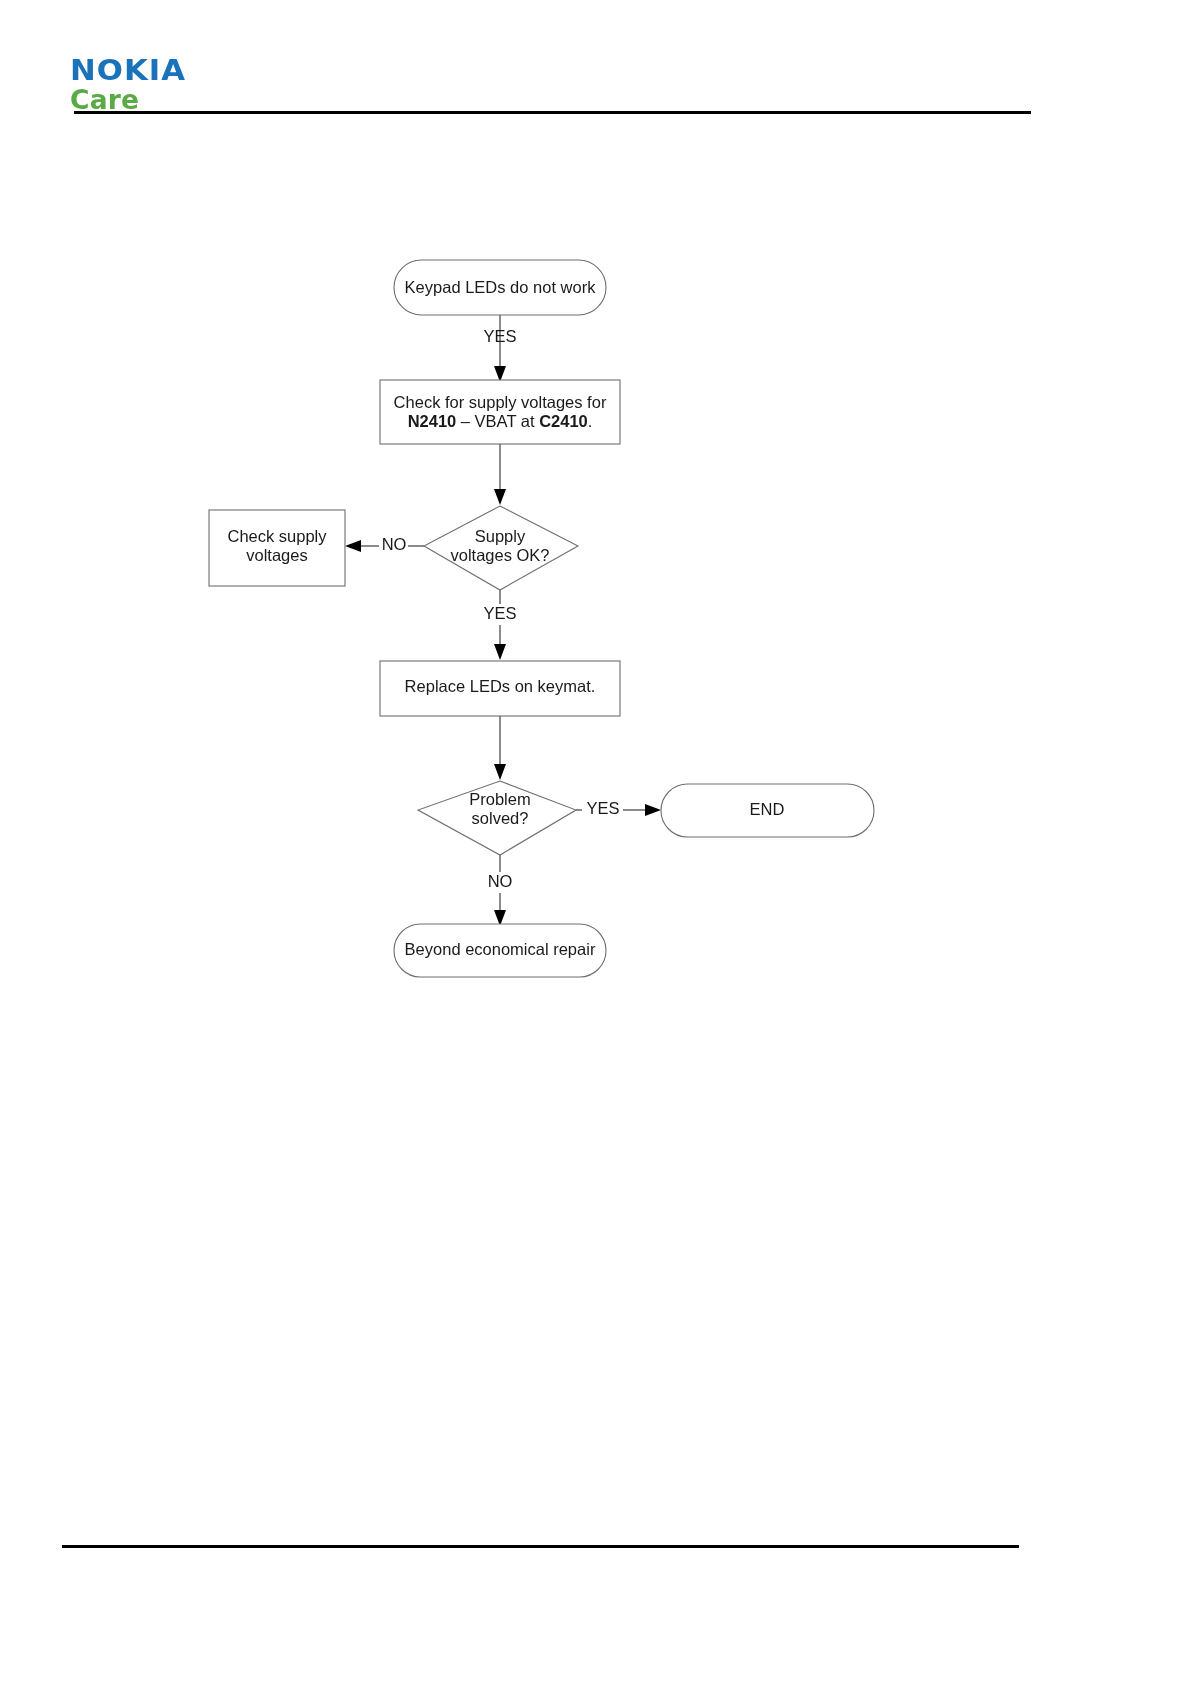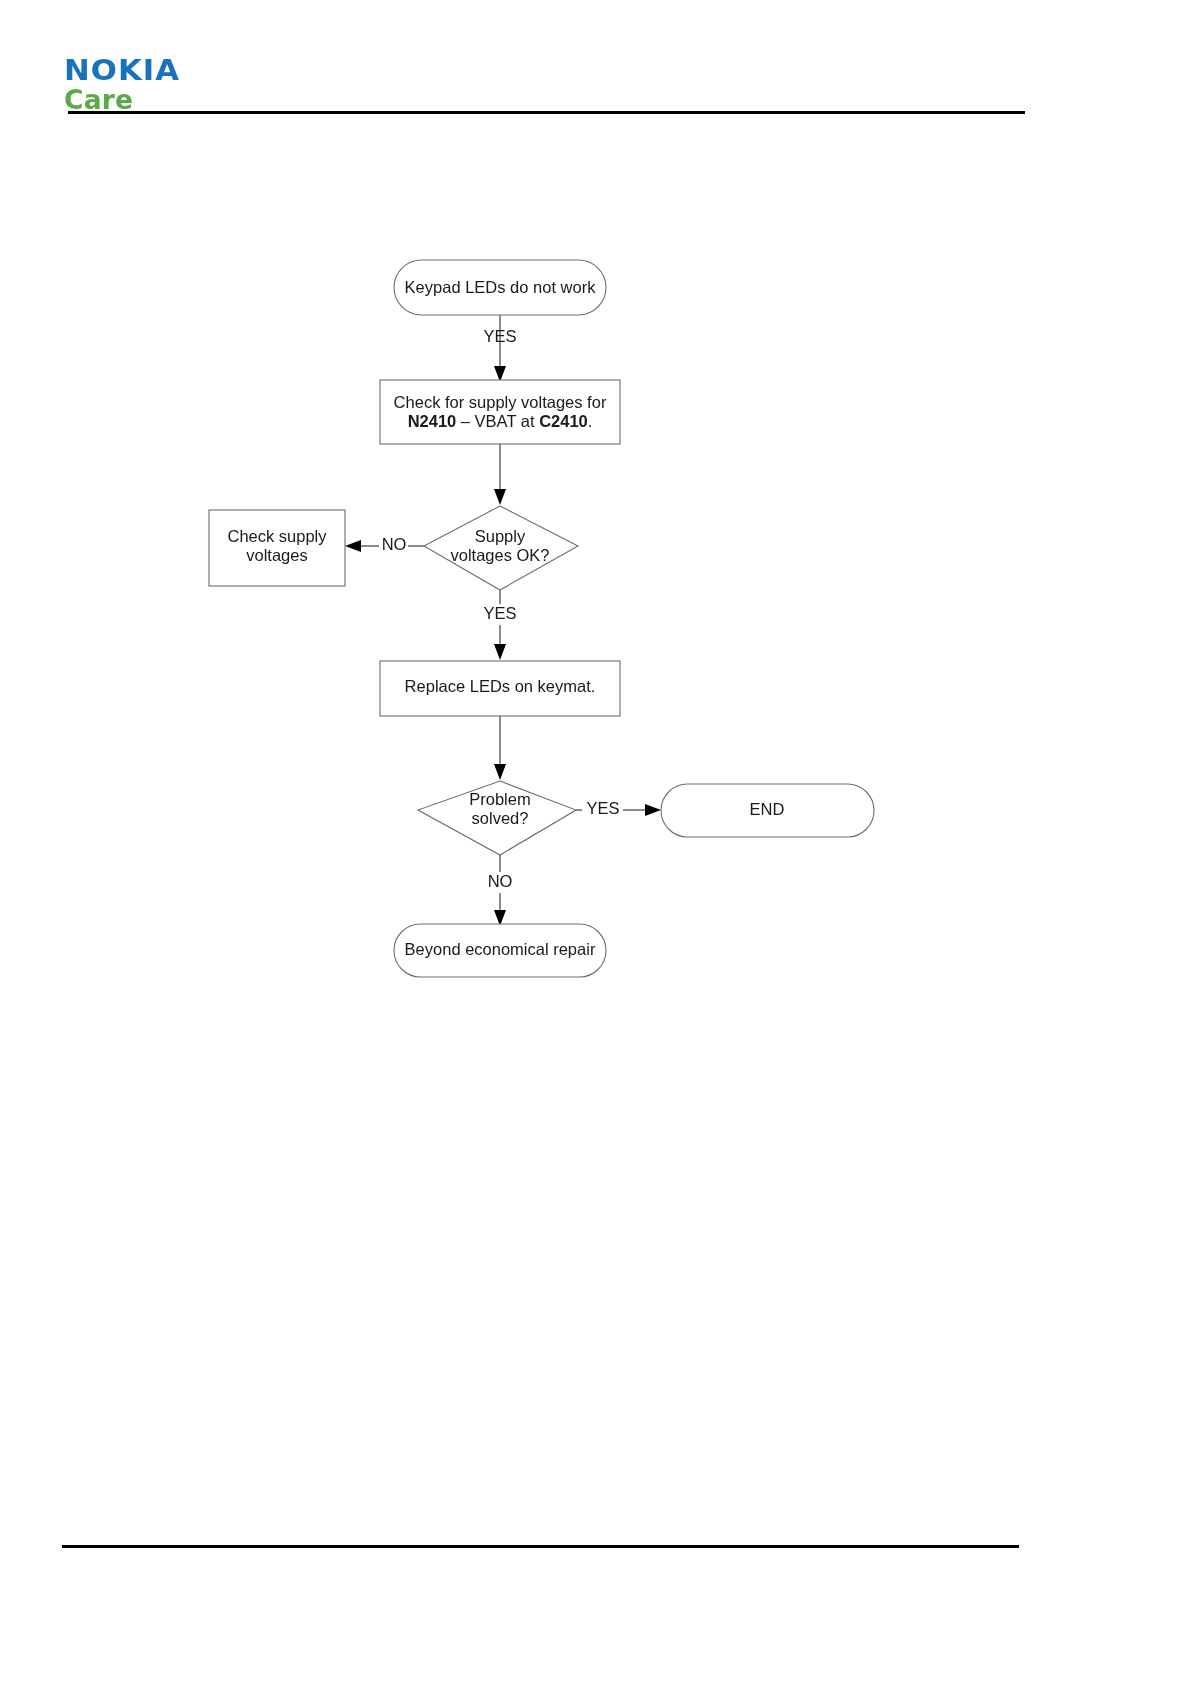--- a/index.html
+++ b/index.html
@@ -13,21 +13,21 @@
     height: 1684px;
     position: relative;
     font-family: "Liberation Sans", sans-serif;
     color: #000000;
     overflow: hidden;
   }
 
   
   #header {
     position: absolute;
-    left: 6px;
+    left: 12px;
     top: 0;
     width: 1091px;
     height: 120px;
   }
   #brand-logo {
     position: absolute;
     left: 58px;
     top: 56px;
     line-height: 1;
     user-select: none;

